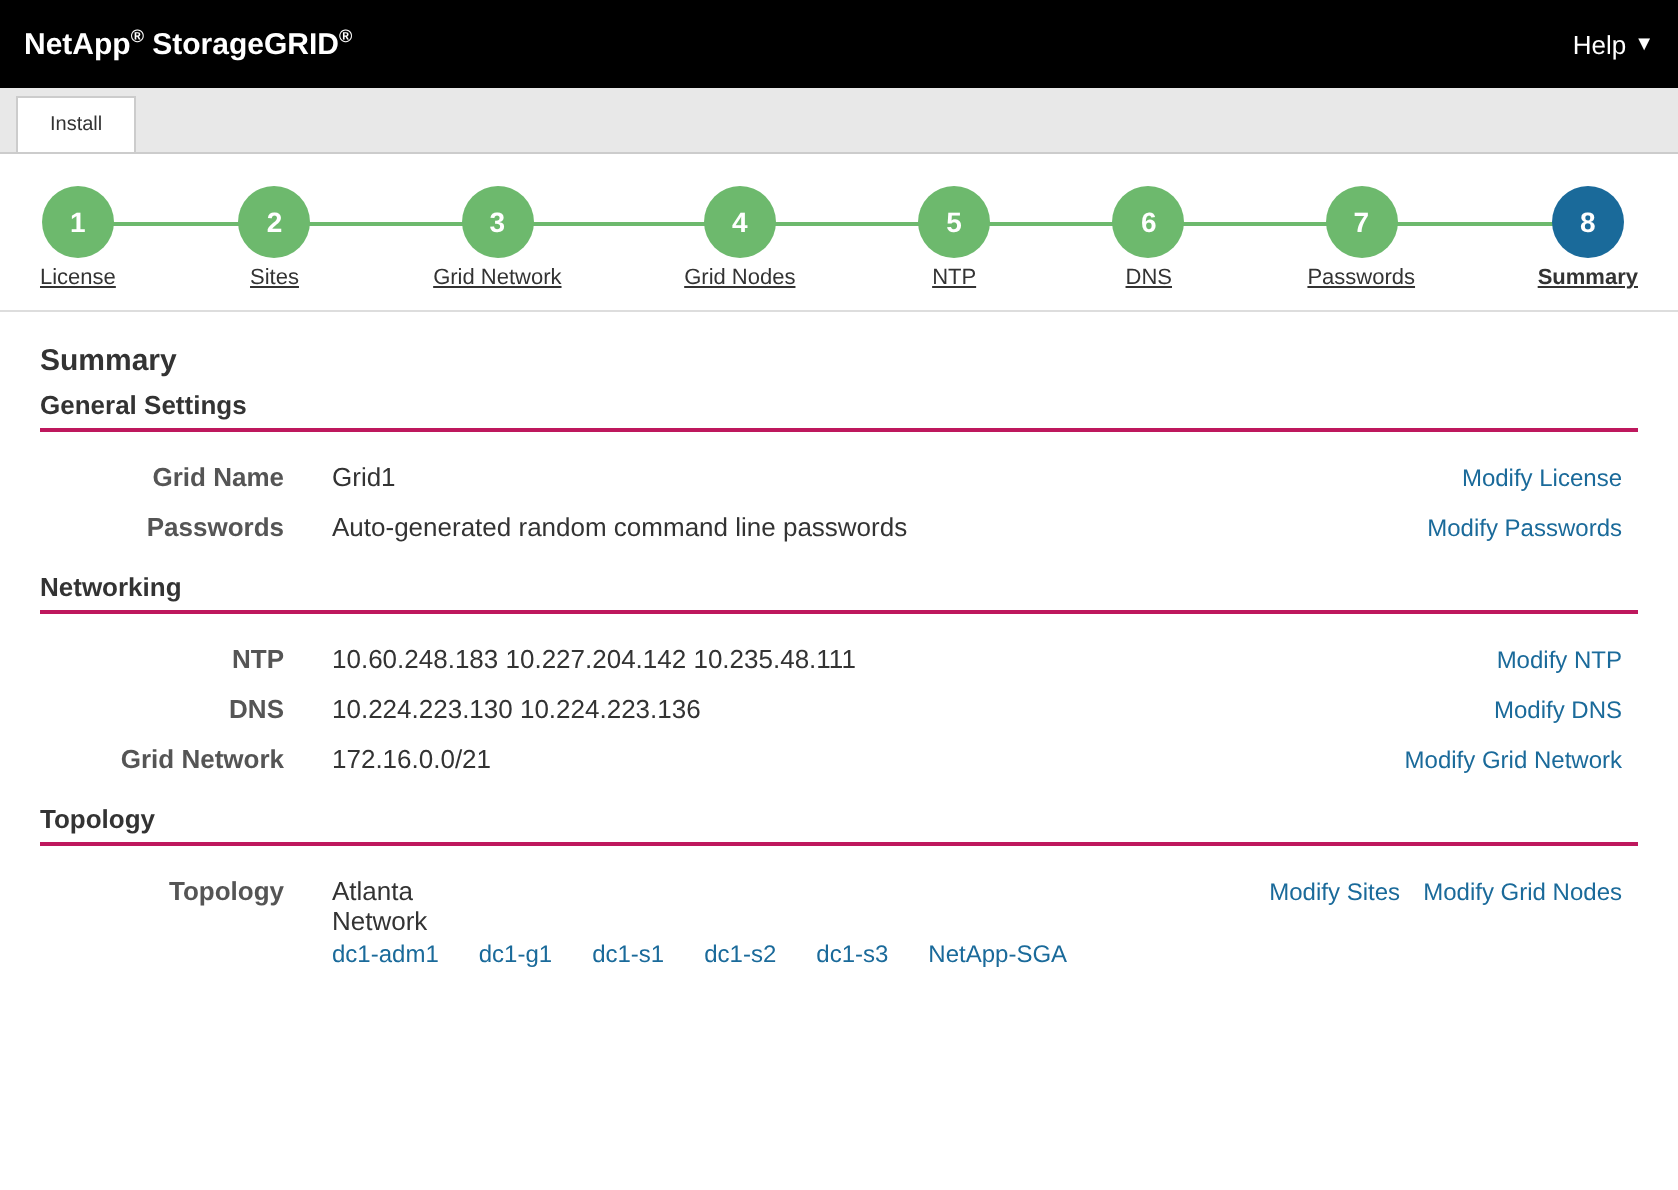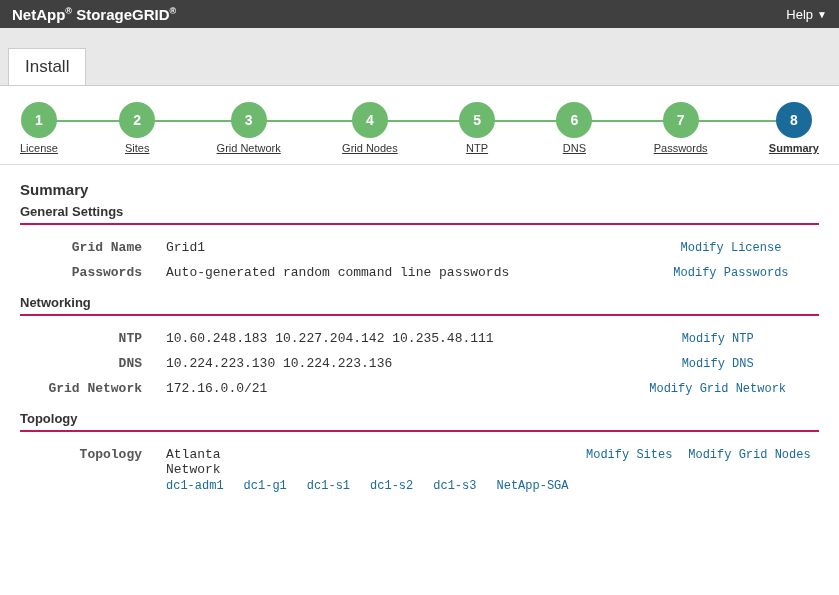--- a/index.html
+++ b/index.html
@@ -1,22 +1,22 @@
 <!DOCTYPE html>
 <html><head>
   <meta charset="utf-8">
   <style>
     * { margin: 0; padding: 0; box-sizing: border-box; }
     body { font-family: Arial, sans-serif; font-size: 13px; color: #333; background: #fff; width: 839px; }
 
     
     .header {
-      background: #404040;
+      background: #000000;
       padding: 0 12px;
-      height: 28px;
+      height: 44px;
       display: flex;
       align-items: center;
       justify-content: space-between;
     }
     .header-logo {
       color: #fff;
       font-size: 15px;
       font-weight: bold;
     }
     .header-logo sup { font-size: 9px; }
@@ -32,25 +32,25 @@
 
     
     .tab-bar {
       background: #e8e8e8;
       border-bottom: 1px solid #ccc;
       padding: 0 8px;
     }
     .tab {
       display: inline-block;
       padding: 8px 16px;
-      font-size: 17px;
+      font-size: 10px;
       background: #fff;
       border: 1px solid #ccc;
       border-bottom: none;
-      margin-top: 20px;
+      margin-top: 4px;
       cursor: pointer;
     }
 
     
     .stepper-container {
       padding: 16px 20px 10px;
       background: #fff;
       border-bottom: 1px solid #ddd;
     }
     .stepper {
@@ -133,35 +133,34 @@
 
     .settings-table {
       width: 100%;
       border-collapse: collapse;
       margin-bottom: 10px;
     }
     .settings-table td {
       padding: 5px 8px;
       vertical-align: top;
       font-size: 13px;
-      font-family: Liberation Mono, monospace;
     }
     .settings-table .label-cell {
       text-align: right;
       font-weight: bold;
       color: #555;
       width: 130px;
       white-space: nowrap;
     }
     .settings-table .value-cell {
       color: #333;
       padding-left: 16px;
     }
     .settings-table .action-cell {
-      text-align: center;
+      text-align: right;
       white-space: nowrap;
     }
     .settings-table .action-cell a {
       color: #1a6a9a;
       text-decoration: none;
       font-size: 12px;
     }
 
     .networking-section { margin-top: 8px; }
     .topology-section { margin-top: 8px; }

